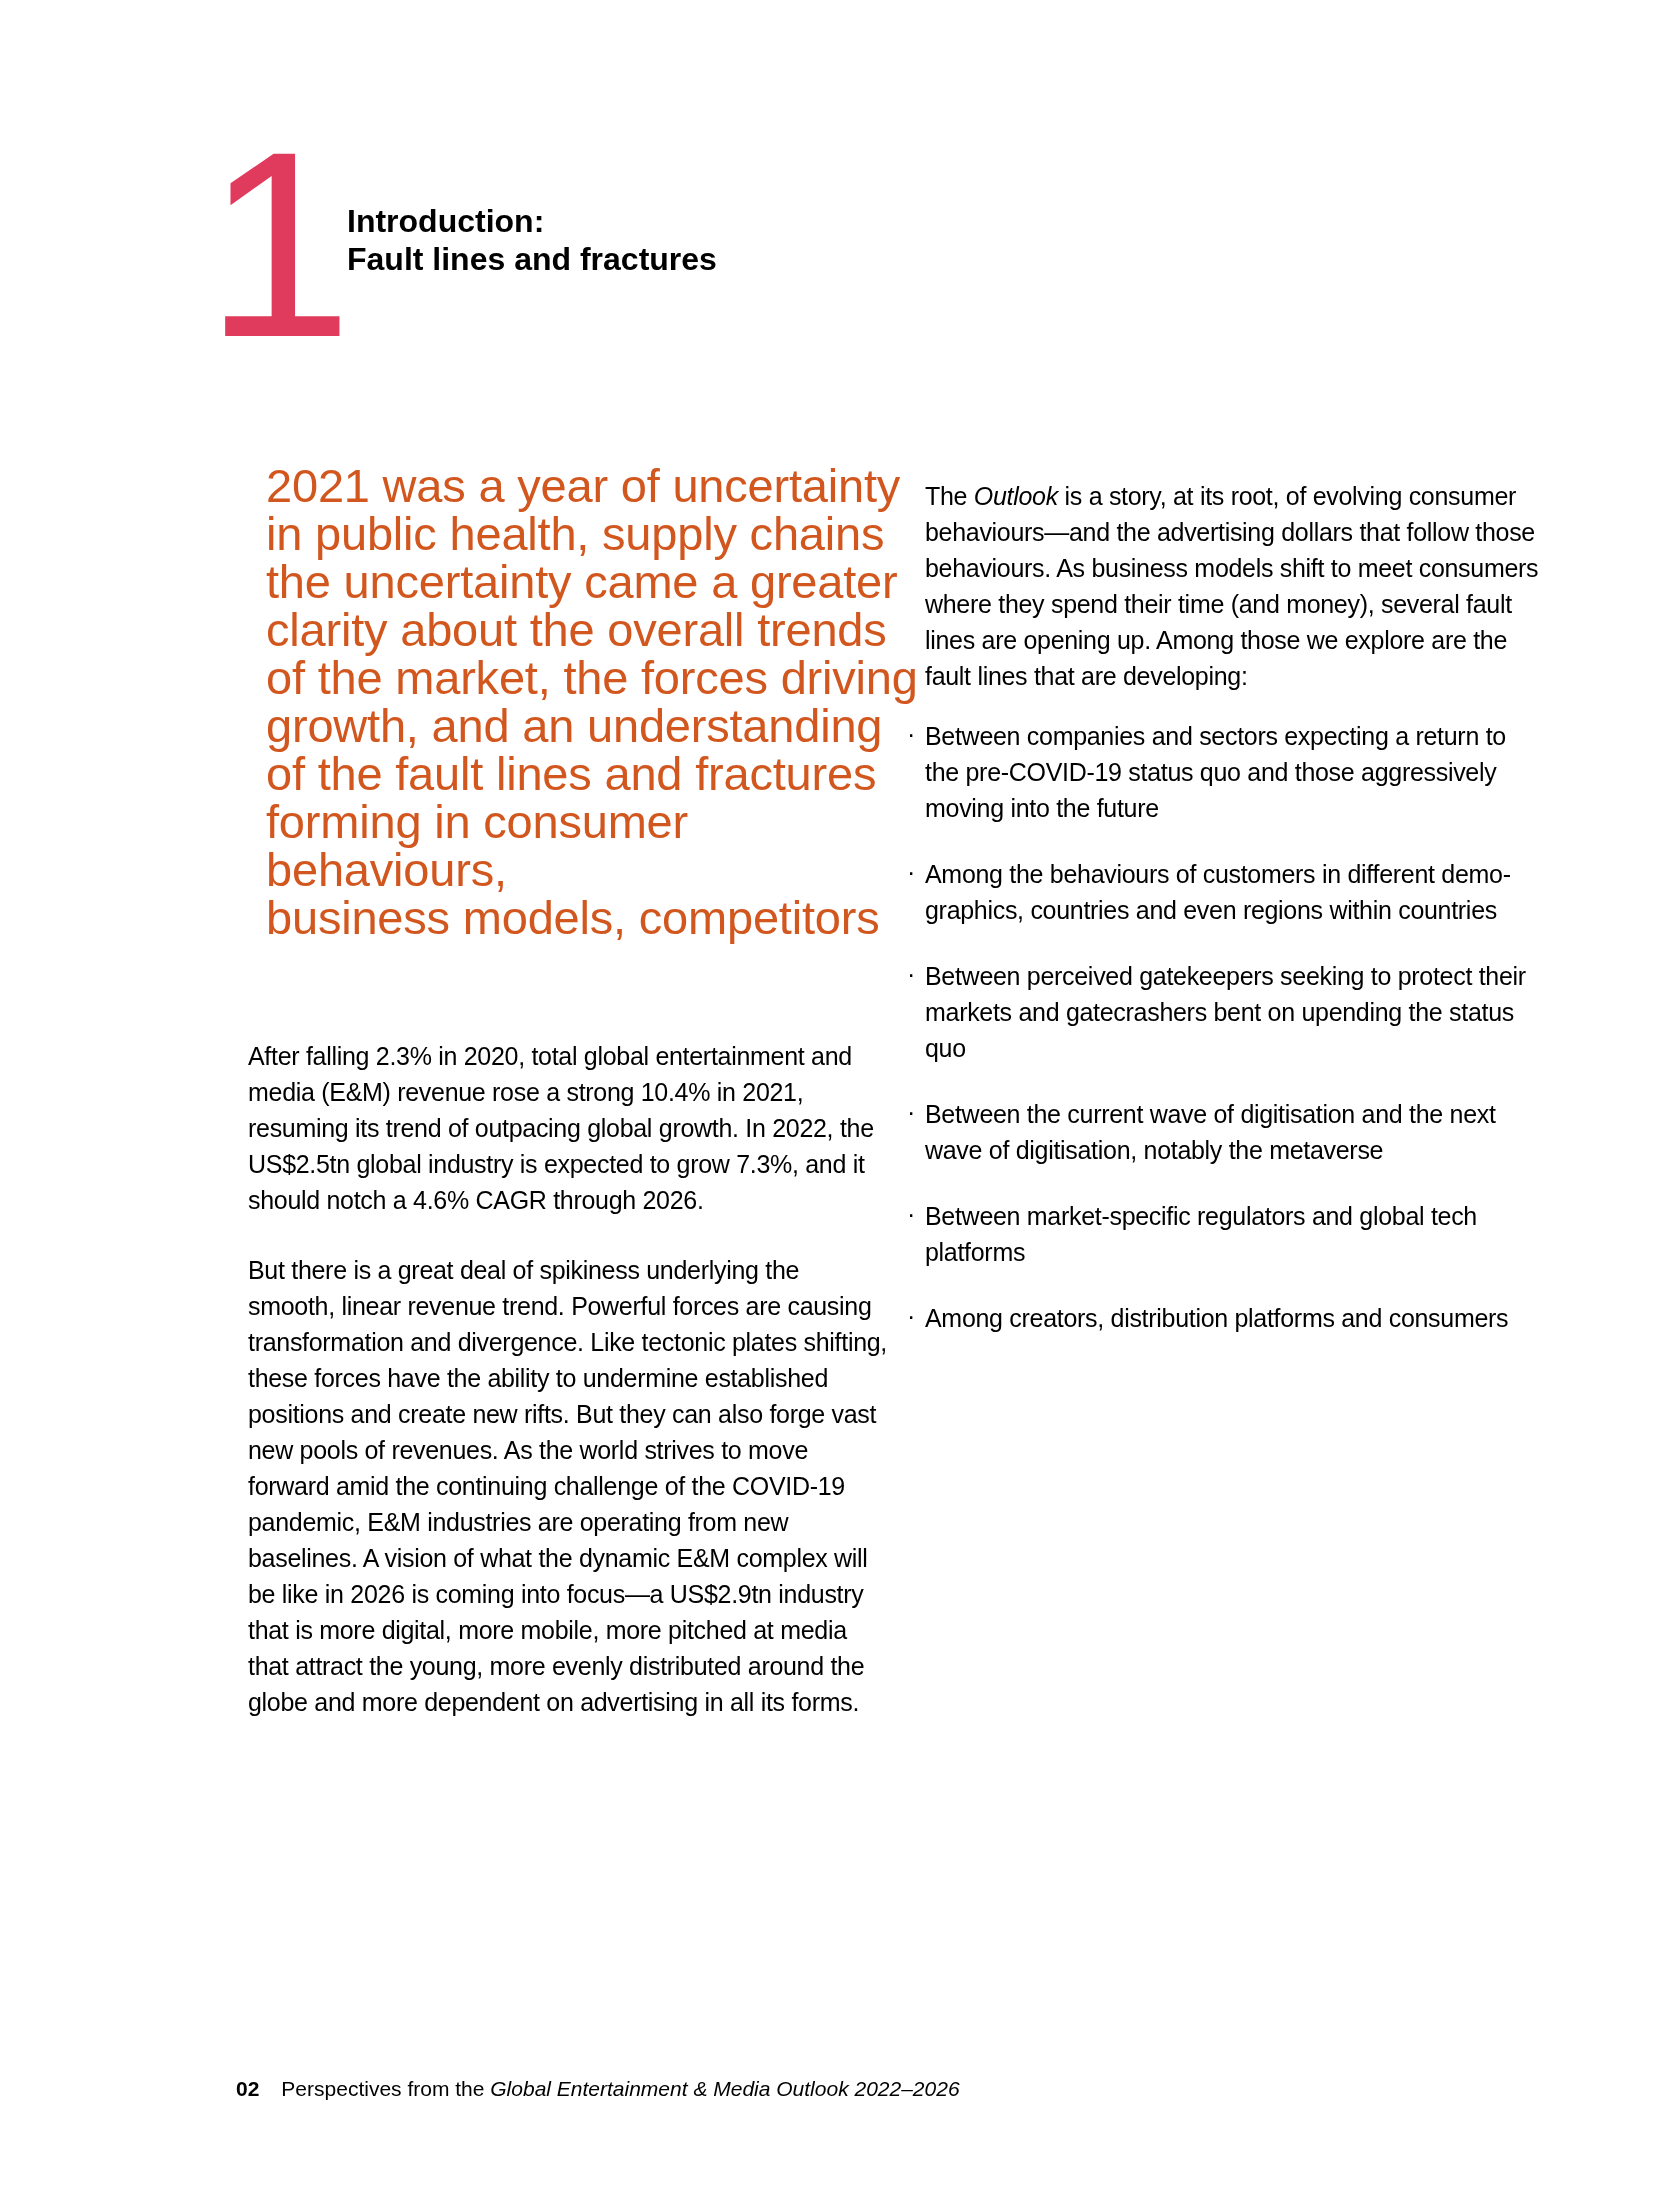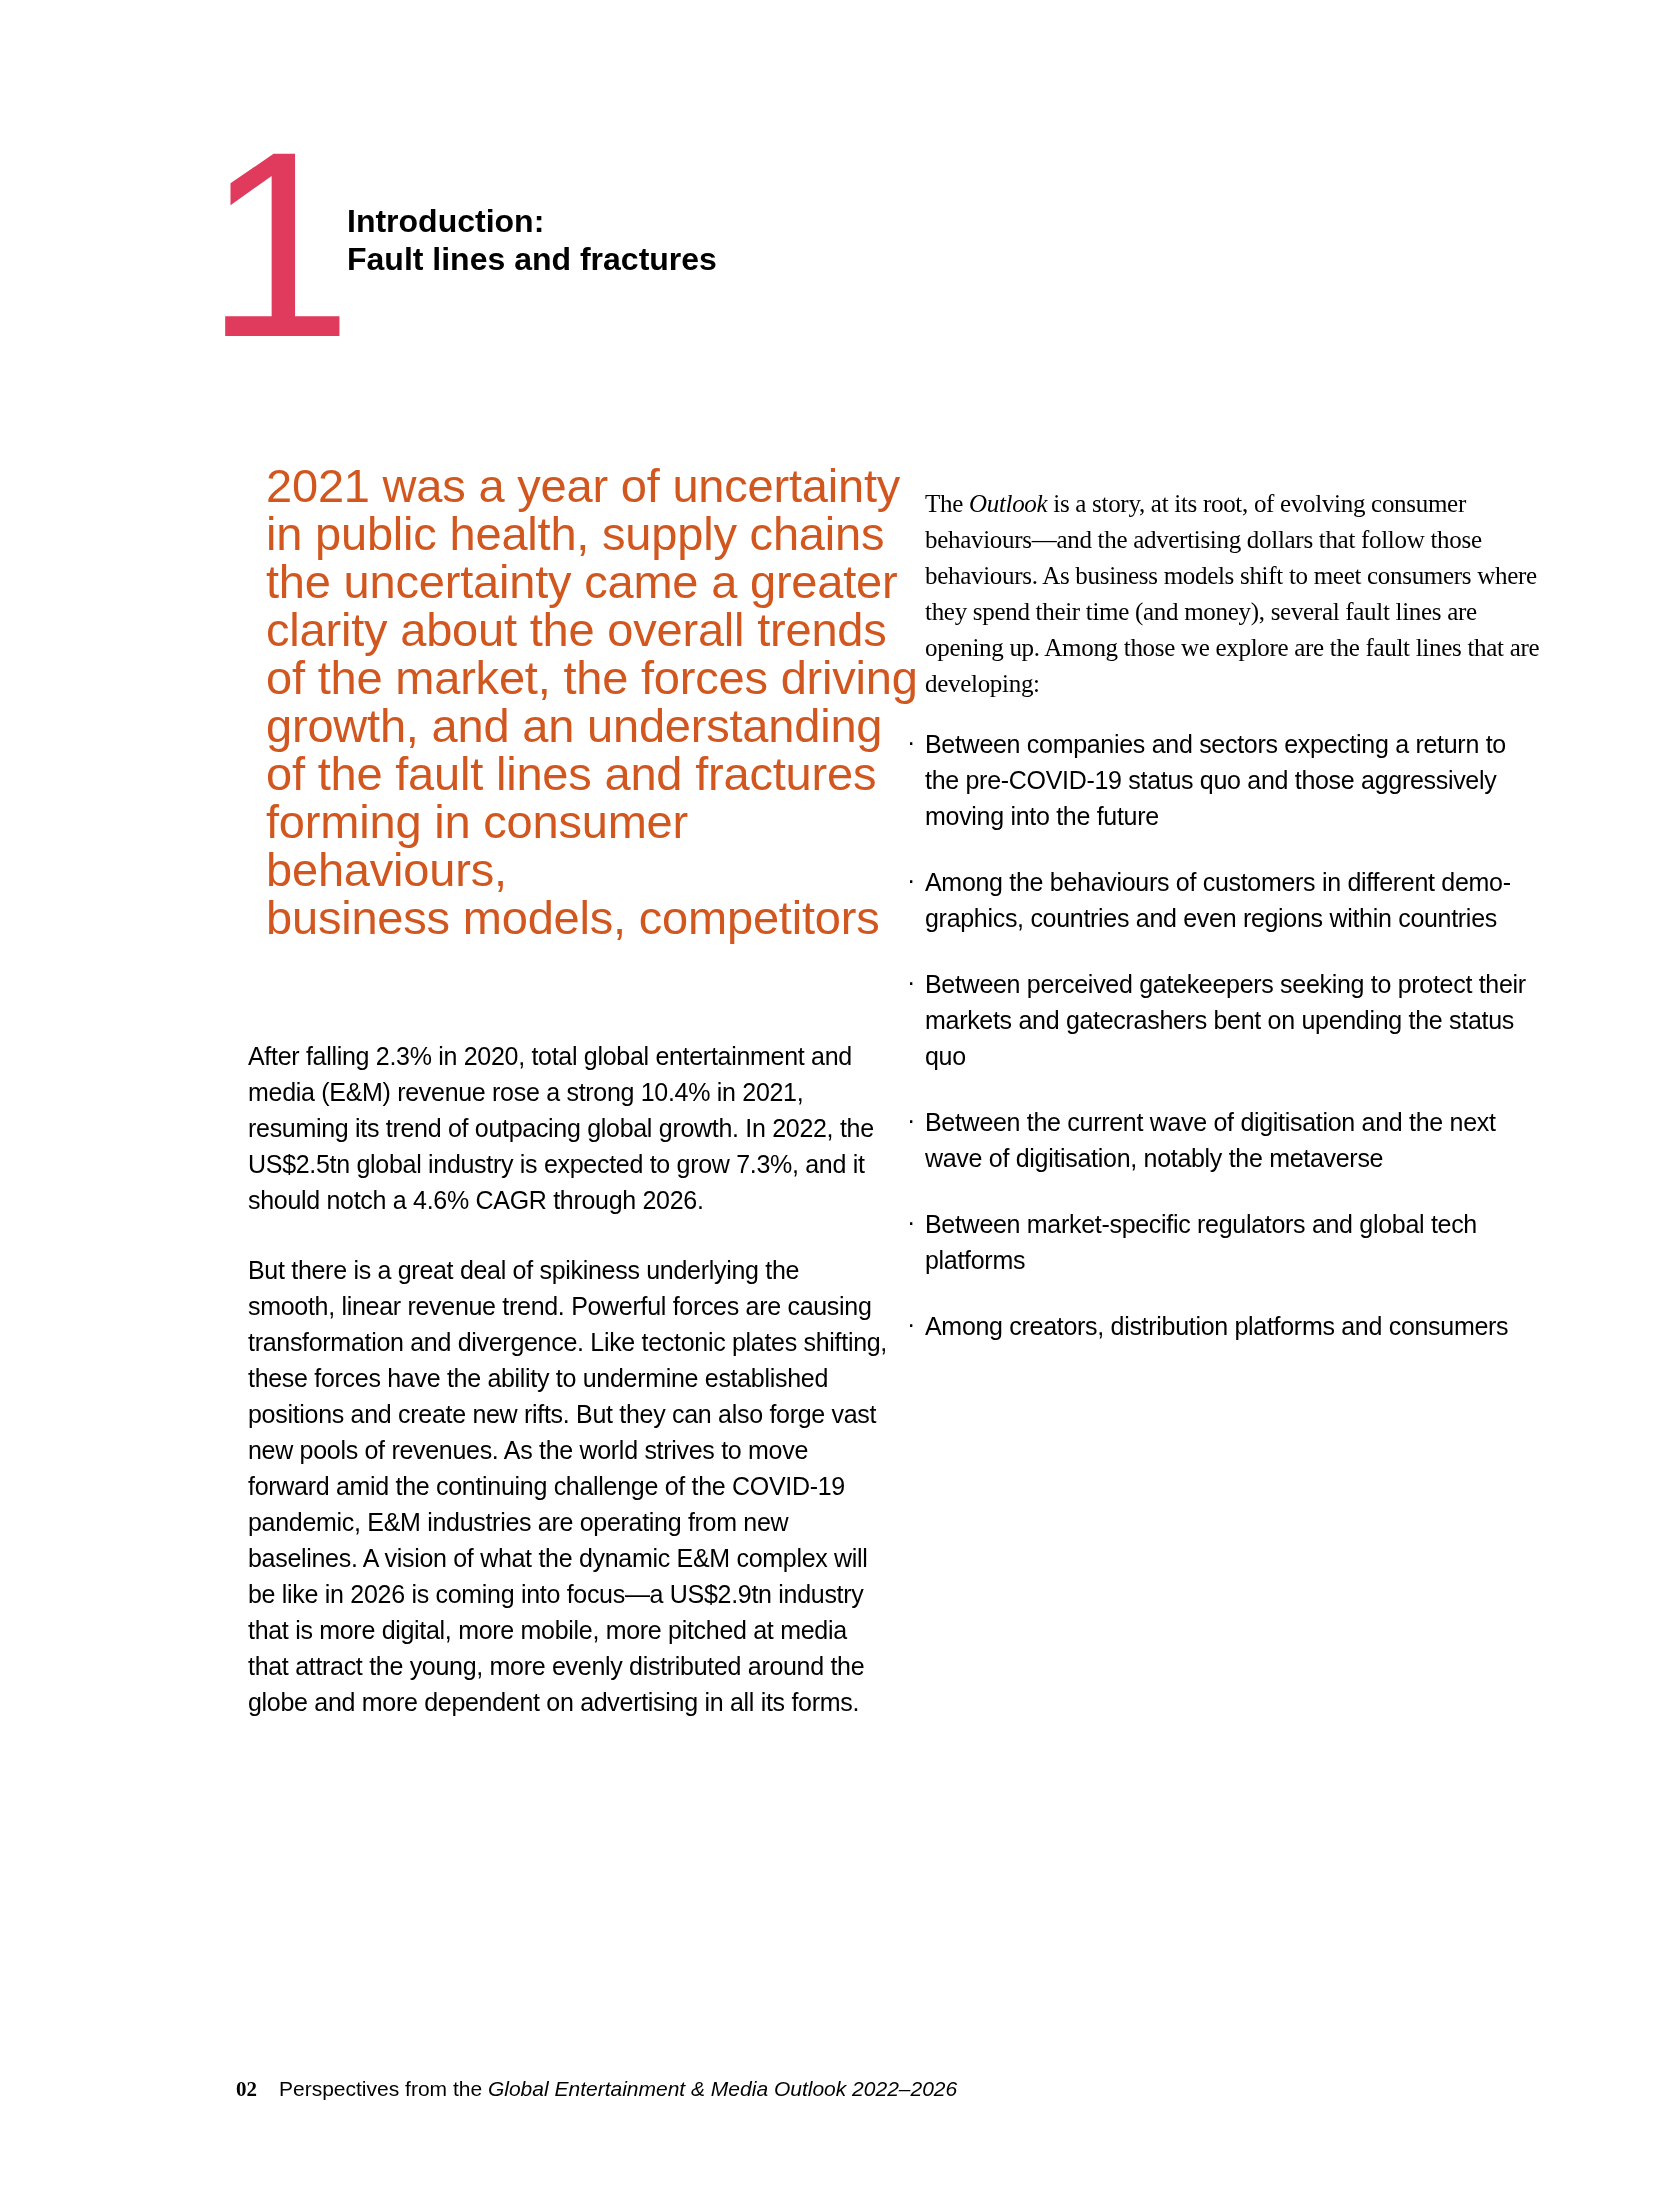--- a/index.html
+++ b/index.html
@@ -63,21 +63,21 @@
     width: 642px;
   }
   .col-left p { margin: 0 0 34px 0; }
 
   .col-right {
     position: absolute;
     left: 925px;
     top: 474px;
     width: 620px;
   }
-  .col-right .intro { margin: 12px 0 24px 0; font-family: Liberation Serif, serif; }
+  .col-right .intro { margin: 4px 0 24px 0; }
   .italic { font-style: italic; }
 
   .bullet {
     position: relative;
     margin: 0 0 30px 0;
   }
   .bullet .marker {
     position: absolute;
     left: -18px;
     top: -2px;
@@ -87,21 +87,21 @@
   .footer {
     position: absolute;
     left: 236px;
     top: 2076px;
     font-size: 21px;
     line-height: 26px;
     display: flex;
     gap: 22px;
     color: #000000;
   }
-  .footer .num { font-weight: bold; font-family: Liberation Serif, serif; }
+  .footer .num { font-weight: bold; }
 </style>
 </head>
 <body>
 
 <div class="page">
 
   <div class="chapter-num">1</div>
 
   <div class="chapter-title">
     <div>Introduction:</div>

